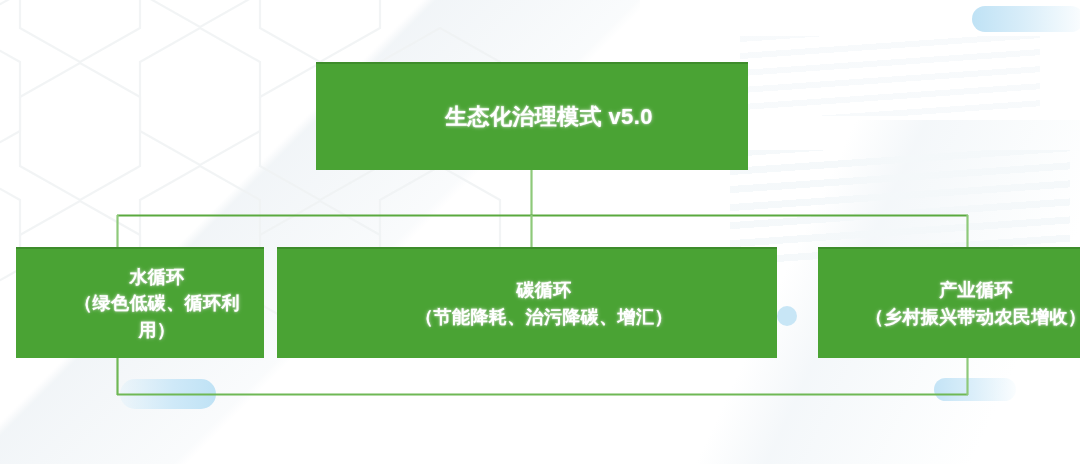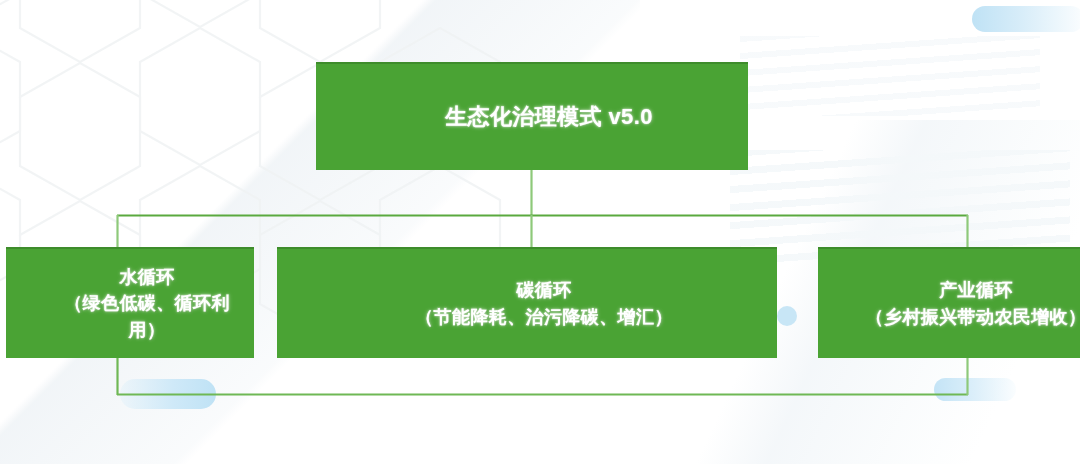--- a/index.html
+++ b/index.html
@@ -124,21 +124,21 @@
     padding: 0 6px;
   }
 
   #node-root {
     left: 316px; top: 62px;
     width: 432px; height: 108px;
   }
   #node-root .node-label { font-size: 22px; }
 
   #node-water {
-    left: 6px; top: 247px;
+    left: 16px; top: 247px;
     width: 248px; height: 111px;
   }
   #node-carbon {
     left: 277px; top: 247px;
     width: 500px; height: 111px;
   }
   #node-industry {
     left: 792px; top: 247px;
     width: 282px; height: 111px; margin-left: 26px;
   }

